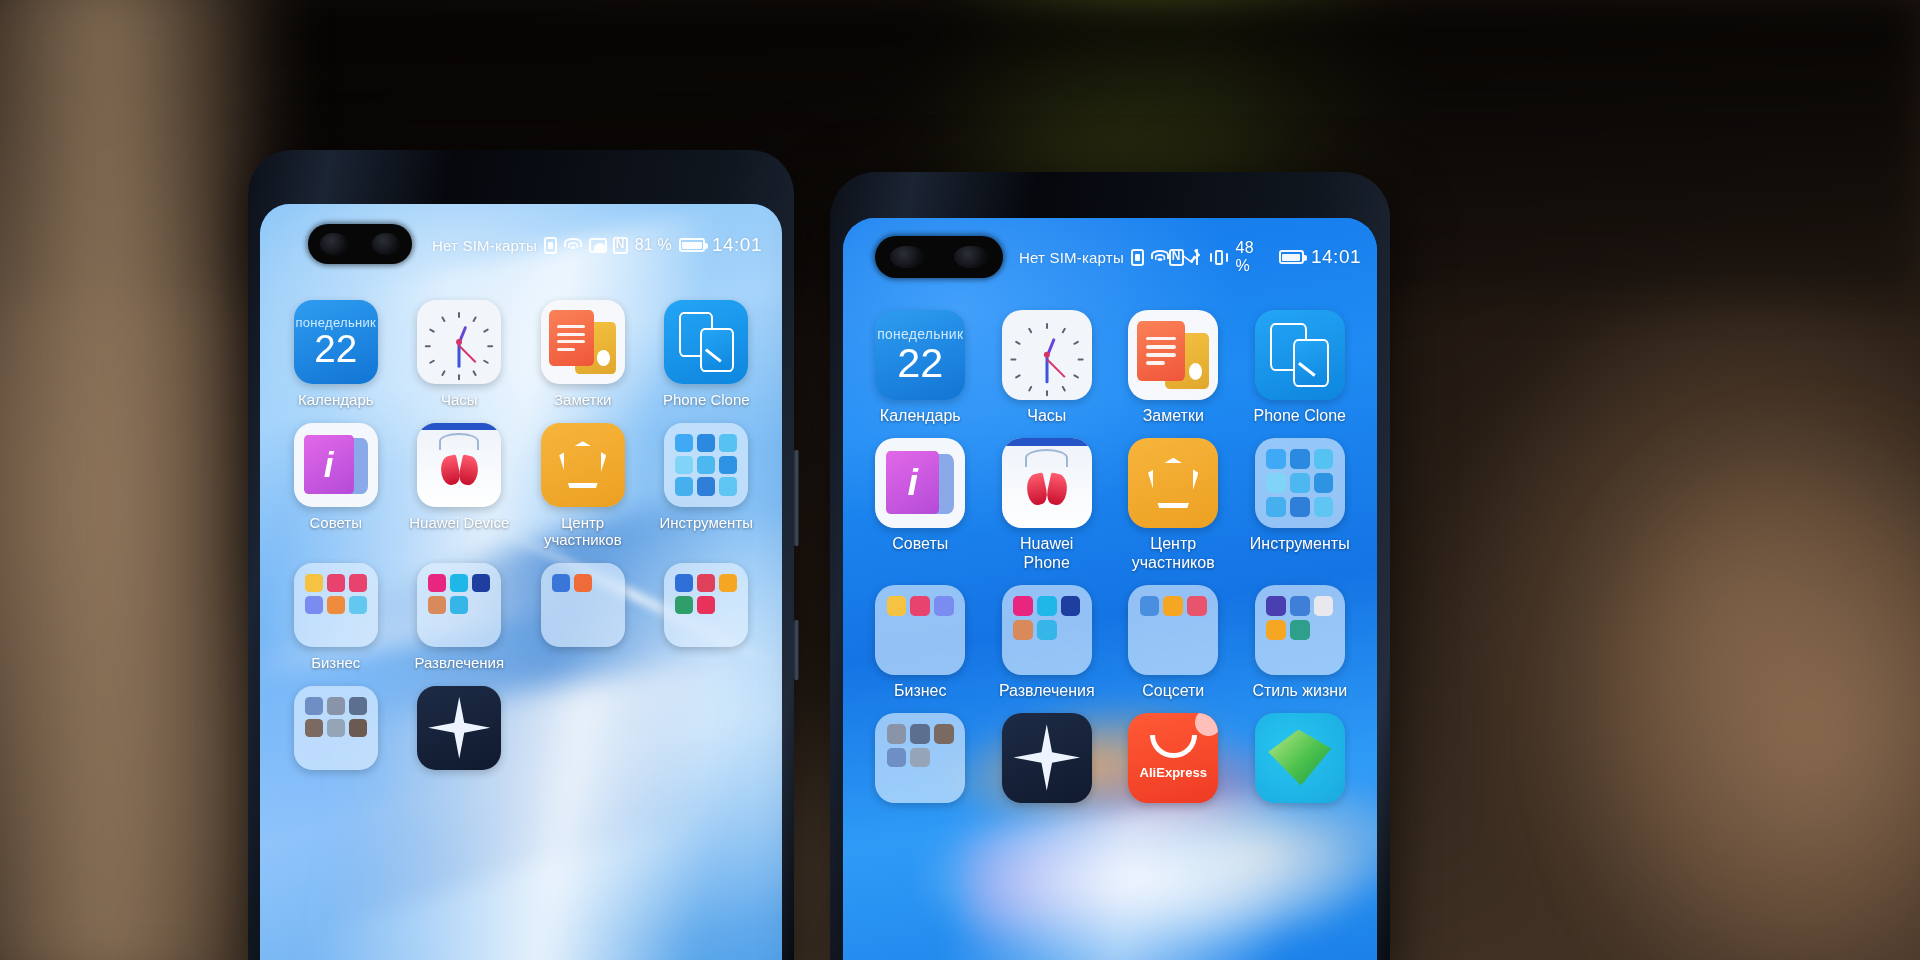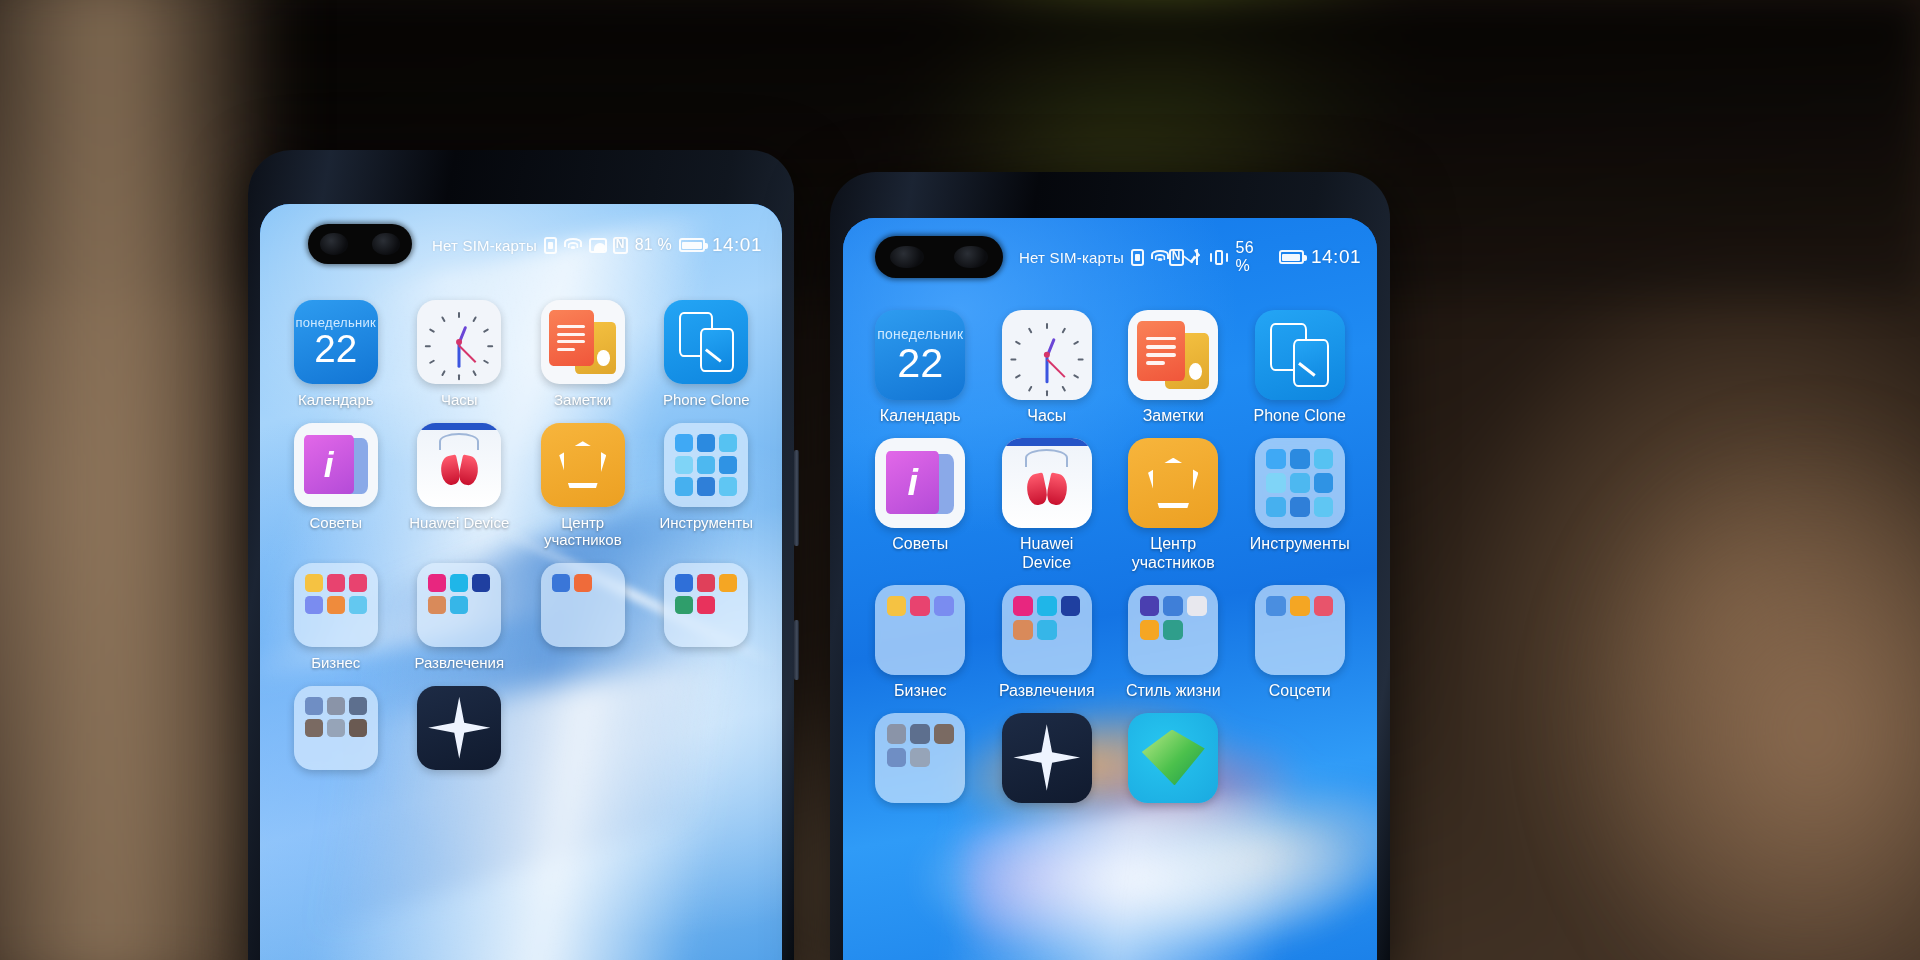--- a/index.html
+++ b/index.html
@@ -521,21 +521,21 @@
         <span class="ic icon-nfc"></span>
         <span class="ic icon-bt">
             <span class="bt-wing t"></span>
             <span class="bt-wing b"></span>
           </span>
         <span class="ic icon-vibrate">
           <span class="w l"></span>
             <span class="body"></span>
             <span class="w r"></span>
         </span>
-        <span class="sb-pct">56 %</span>
+        <span class="sb-pct">48 %</span>
         <span class="ic icon-batt">
             <span class="fill" style="width: 82%;"></span>
           </span>
         <span class="sb-time">14:01</span>
       </div>
     </div>
 
     <div class="grid" style="left:14px; right:14px; top:92px; grid-template-columns:repeat(4,1fr); row-gap:12px;">
         <div class="app">
           <div class="app-icon ic-calendar" style="width: 90px; height: 90px; font-size: 90px;">
@@ -607,21 +607,21 @@
         <div class="app">
           <div class="app-icon ic-hwdev" style="width: 90px; height: 90px; font-size: 90px;">
             <div class="bar"></div>
             <div class="handle"></div>
             <div class="flower">
               <div class="pet l"></div>
               <div class="pet r"></div>
             </div>
           </div>
           <div class="app-label" style="font-size: 16px; margin-top: 7px;">Huawei
-Device</div>
+Phone</div>
         </div>
         <div class="app">
           <div class="app-icon ic-member" style="width: 90px; height: 90px; font-size: 90px;">
             <div class="member-art"></div>
           </div>
           <div class="app-label" style="font-size: 16px; margin-top: 7px;">Центр
 участников</div>
         </div>
         <div class="app">
           <div class="app-icon ic-folder" style="width: 90px; height: 90px; font-size: 90px;">
@@ -650,53 +650,61 @@
             <div class="mini" style="background: rgb(232, 38, 127);"></div>
             <div class="mini" style="background: rgb(31, 182, 232);"></div>
             <div class="mini" style="background: rgb(31, 63, 160);"></div>
             <div class="mini" style="background: rgb(217, 138, 90);"></div>
             <div class="mini" style="background: rgb(54, 182, 232);"></div>
           </div>
           <div class="app-label" style="font-size: 16px; margin-top: 7px;">Развлечения</div>
         </div>
         <div class="app">
           <div class="app-icon ic-folder" style="width: 90px; height: 90px; font-size: 90px;">
+            <div class="mini" style="background: rgb(74, 142, 224);"></div>
+            <div class="mini" style="background: rgb(245, 166, 35);"></div>
+            <div class="mini" style="background: rgb(232, 84, 107);"></div>
+          </div>
+          <div class="app-label" style="font-size: 16px; margin-top: 7px;">Соцсети</div>
+        </div>
+        <div class="app">
+          <div class="app-icon ic-folder" style="width: 90px; height: 90px; font-size: 90px;">
             <div class="mini" style="background: rgb(74, 63, 176);"></div>
             <div class="mini" style="background: rgb(63, 127, 216);"></div>
             <div class="mini" style="background: rgb(232, 232, 238);"></div>
             <div class="mini" style="background: rgb(245, 166, 35);"></div>
             <div class="mini" style="background: rgb(47, 158, 139);"></div>
           </div>
           <div class="app-label" style="font-size: 16px; margin-top: 7px;">Стиль жизни</div>
-        </div>
-        <div class="app">
-          <div class="app-icon ic-folder" style="width: 90px; height: 90px; font-size: 90px;">
-            <div class="mini" style="background: rgb(74, 142, 224);"></div>
-            <div class="mini" style="background: rgb(245, 166, 35);"></div>
-            <div class="mini" style="background: rgb(232, 84, 107);"></div>
-          </div>
-          <div class="app-label" style="font-size: 16px; margin-top: 7px;">Соцсети</div>
         </div>
         <div class="app">
           <div class="app-icon ic-folder" style="width: 90px; height: 90px; font-size: 90px;">
             <div class="mini" style="background: rgb(138, 148, 168);"></div>
             <div class="mini" style="background: rgb(93, 111, 142);"></div>
             <div class="mini" style="background: rgb(122, 106, 98);"></div>
             <div class="mini" style="background: rgb(111, 142, 196);"></div>
             <div class="mini" style="background: rgb(150, 164, 184);"></div>
           </div>
           <div class="app-label" style="font-size: 16px; margin-top: 7px;"></div>
         </div>
         <div class="app">
           <div class="app-icon ic-dark-star" style="width: 90px; height: 90px; font-size: 90px;">
             <div class="st"></div>
           </div>
           <div class="app-label" style="font-size: 16px; margin-top: 7px;"></div>
         </div>
         <div class="app">
+          <div class="app-icon ic-ali" style="width: 90px; height: 90px; font-size: 90px;">
+            <div class="smile"></div>
+            <div class="nm" style="font-size:.145em">AliExpress</div>
+            <div class="badge"></div>
+          </div>
+          <div class="app-label" style="font-size: 16px; margin-top: 7px;"></div>
+        </div>
+        <div class="app">
           <div class="app-icon ic-green" style="width: 90px; height: 90px; font-size: 90px;">
             <div class="leaf"></div>
           </div>
           <div class="app-label" style="font-size: 16px; margin-top: 7px;"></div>
         </div>
       </div>
   </div>
 </div>
 
 </body></html>

